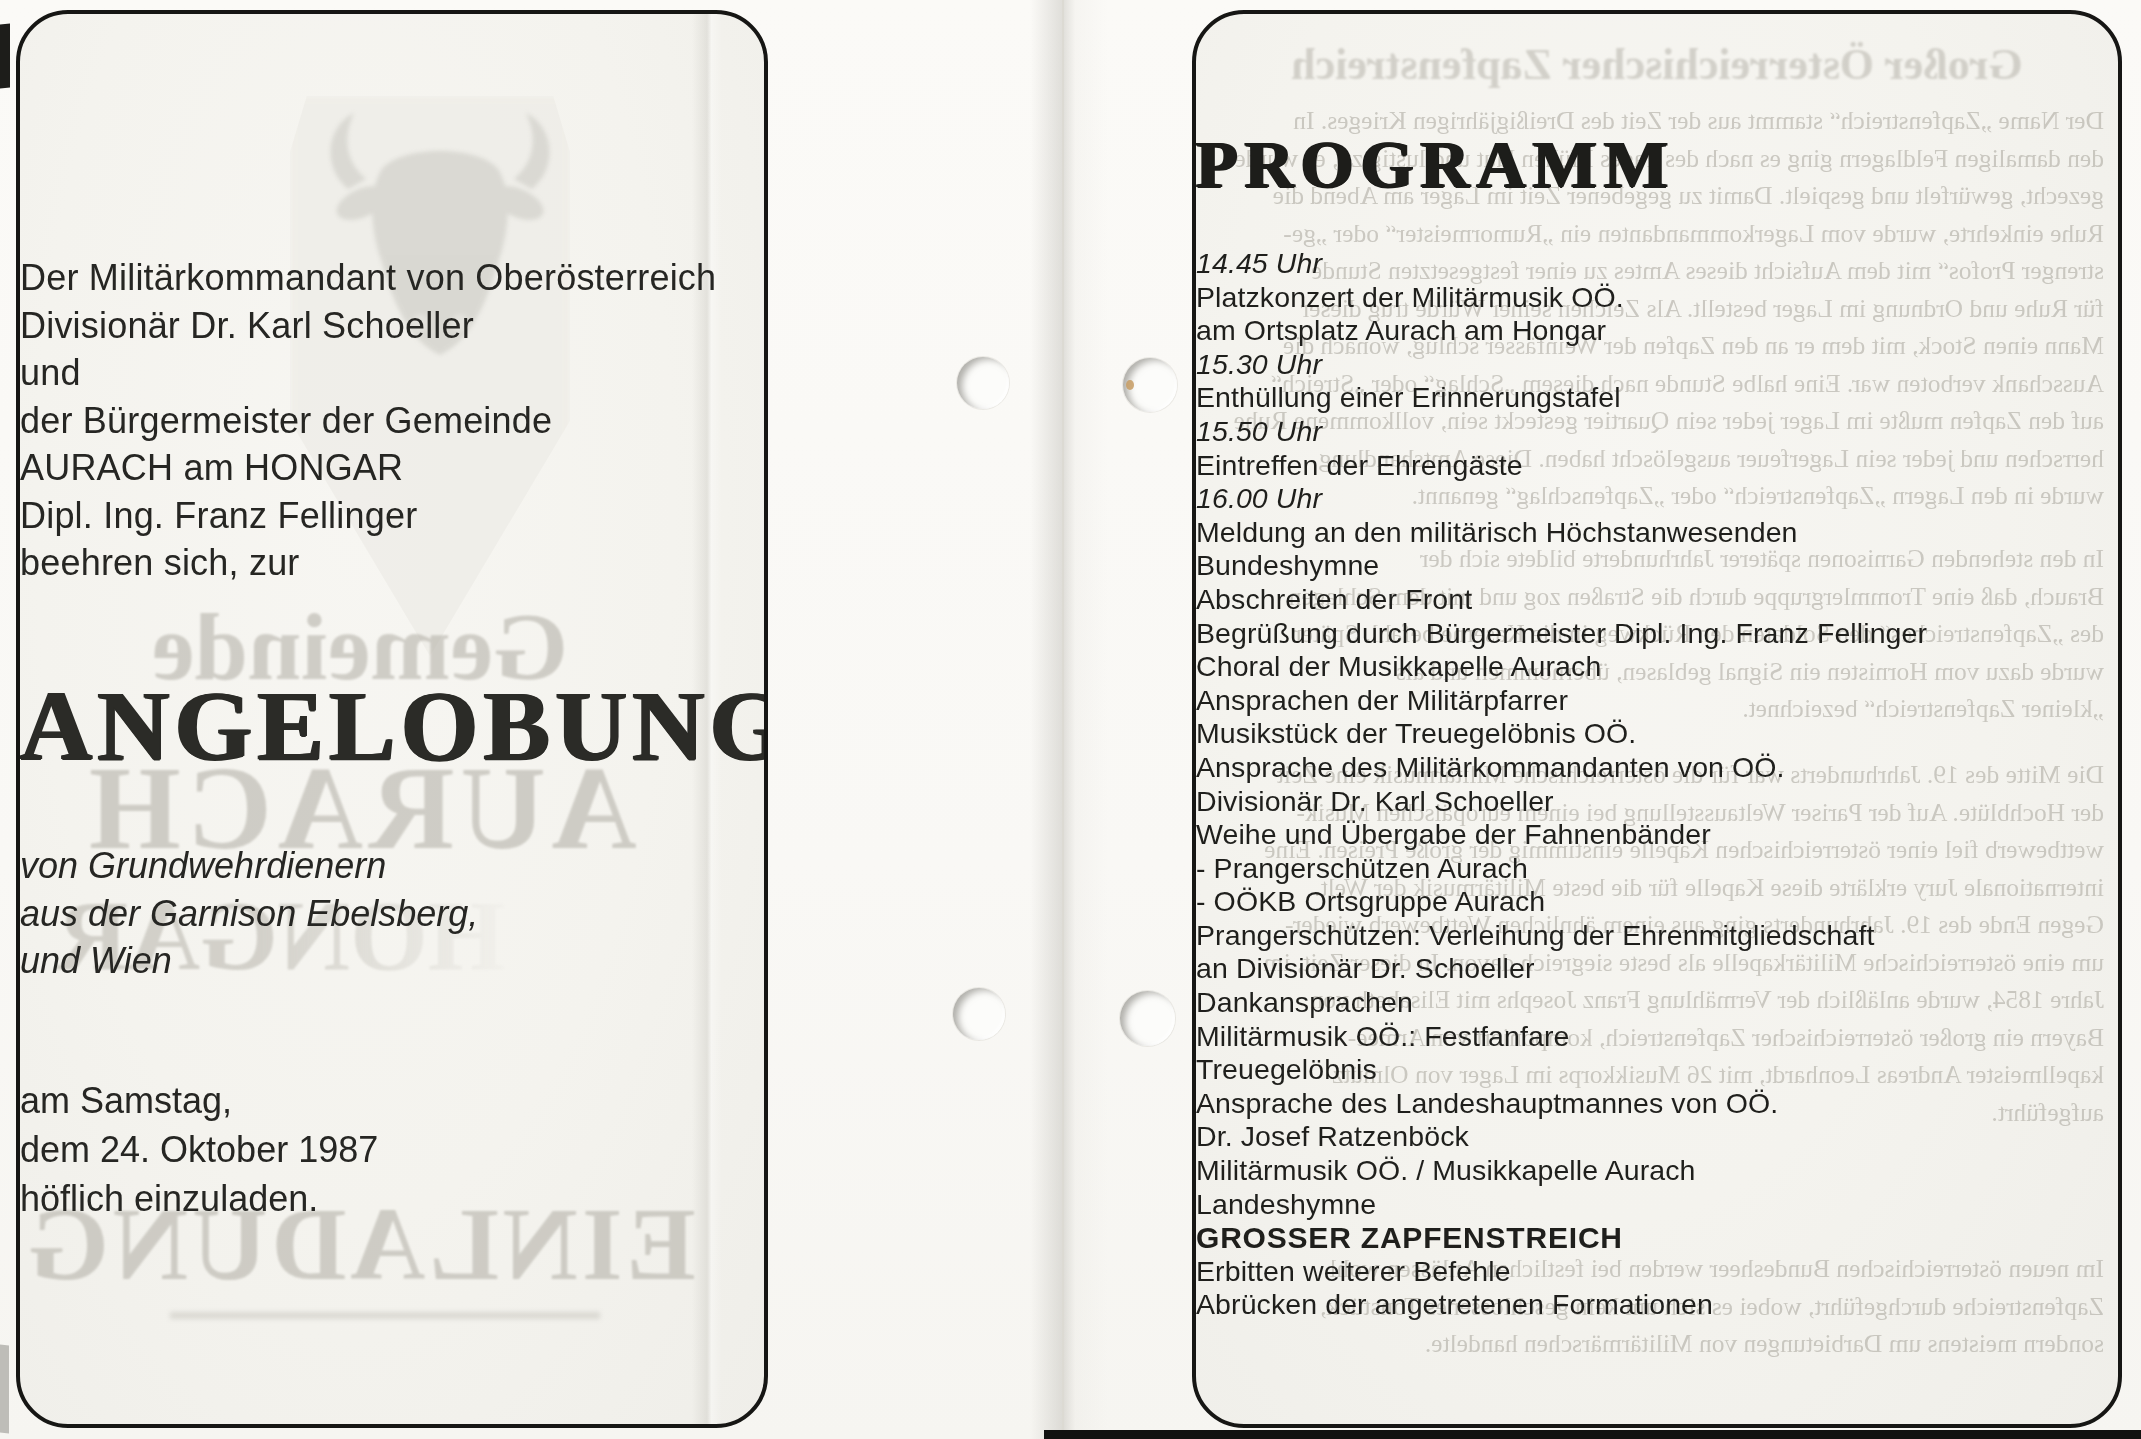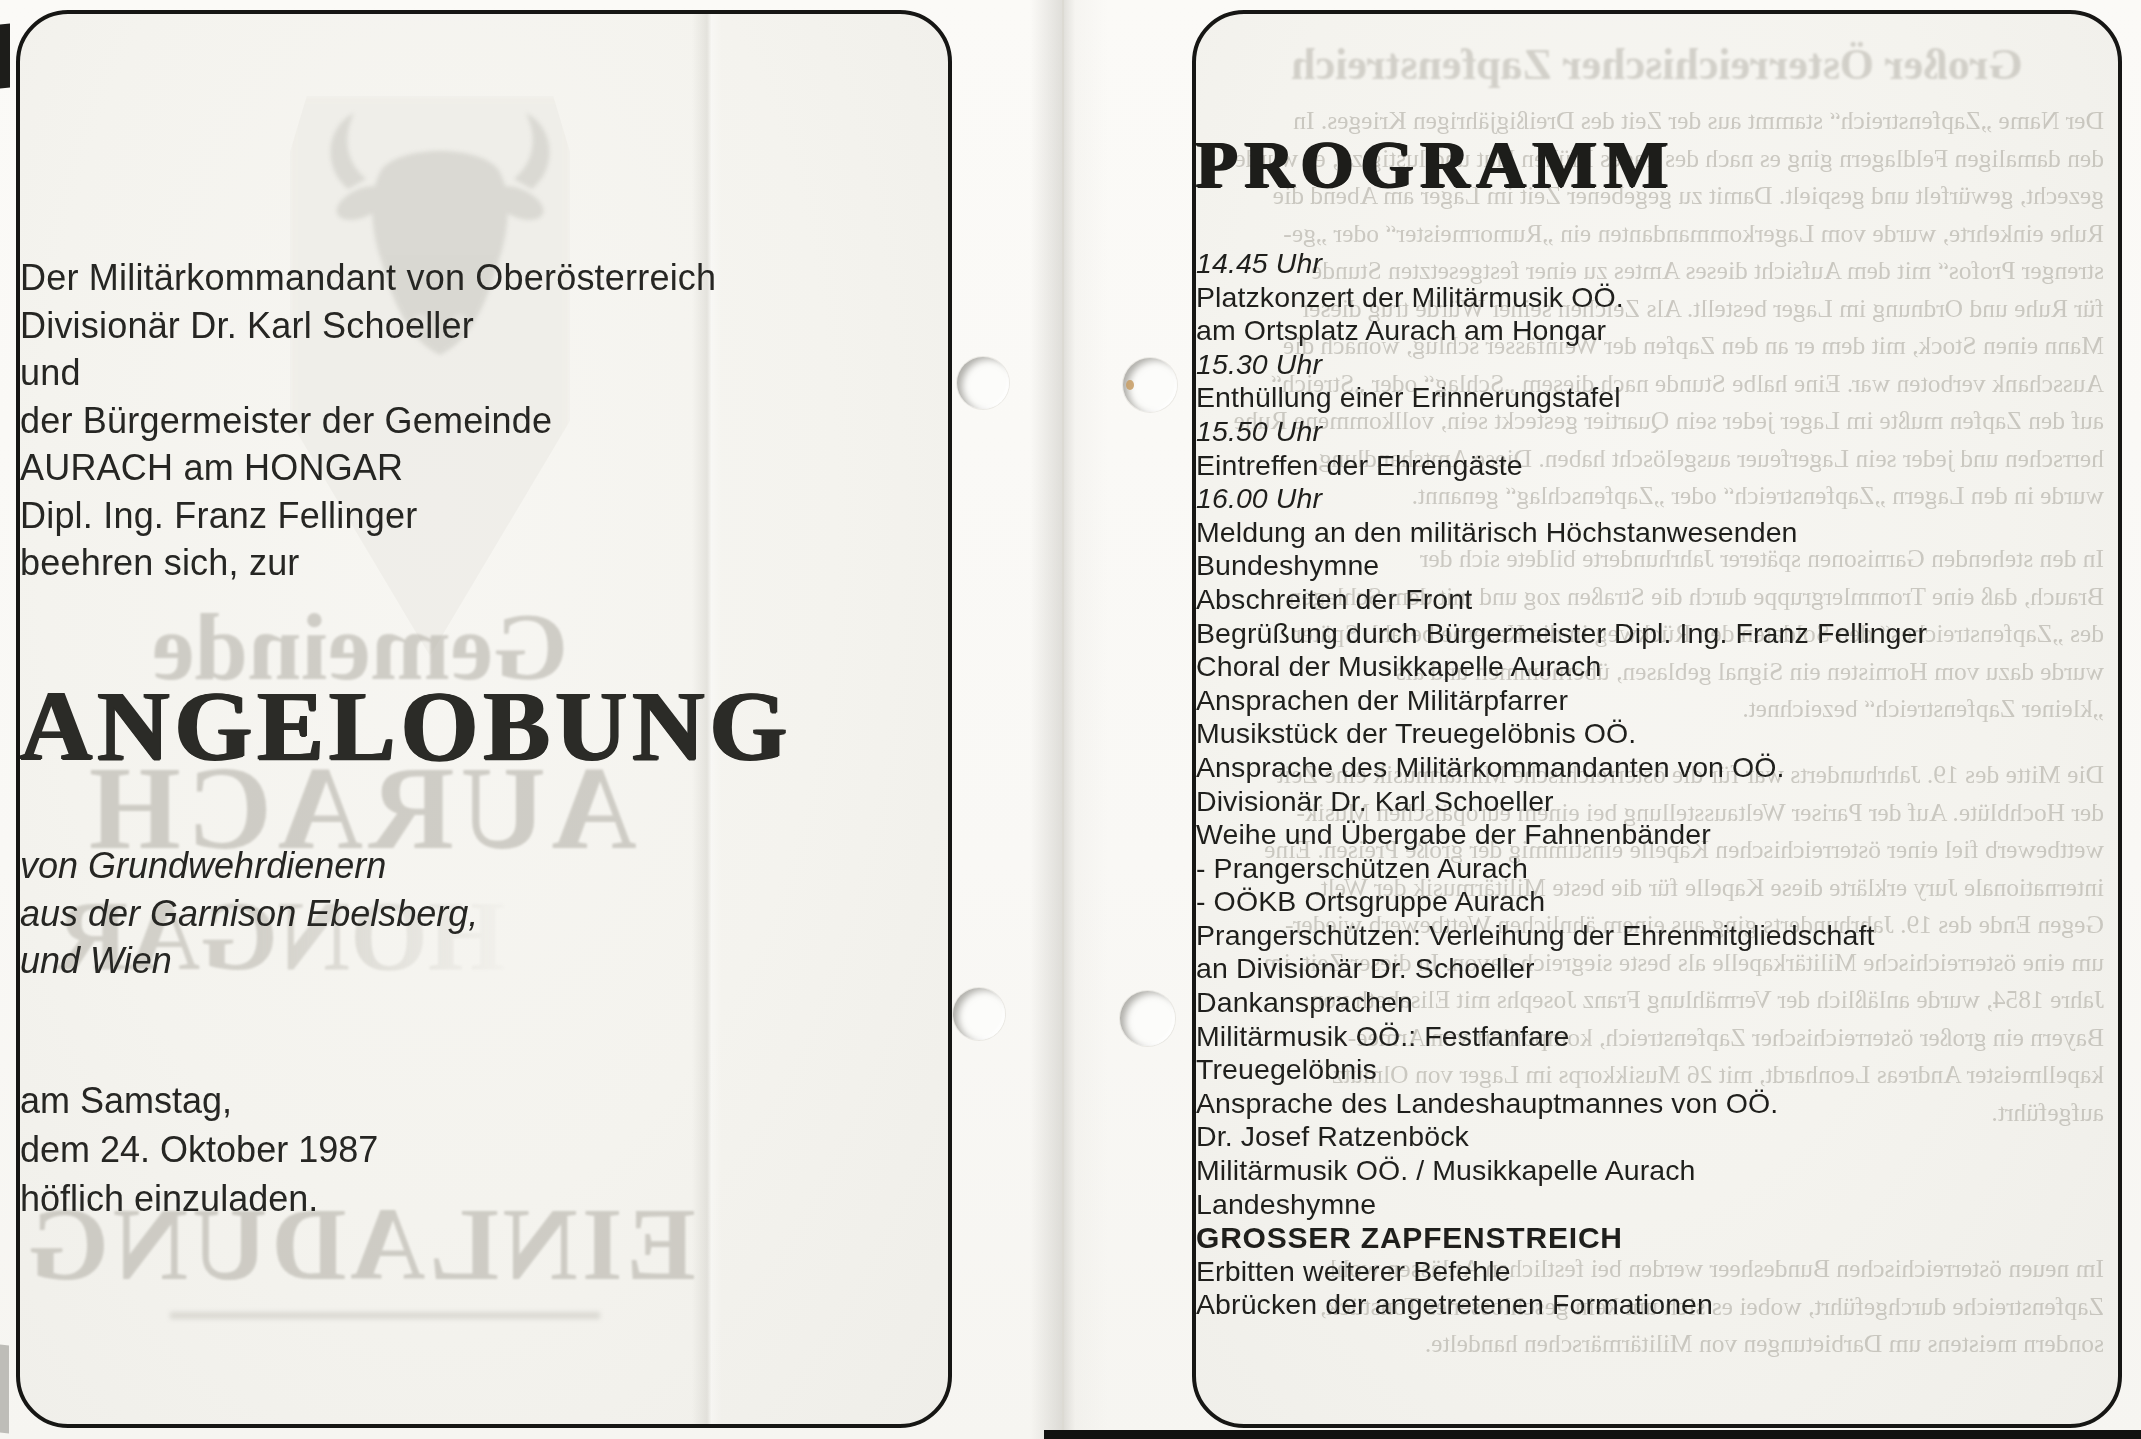--- a/index.html
+++ b/index.html
@@ -6,21 +6,21 @@
   body{
     width:2141px;height:1439px;position:relative;overflow:hidden;
     background:linear-gradient(180deg,#fbfaf7 0%,#f9f8f5 60%,#f6f5f1 100%);
     font-family:"Liberation Sans",sans-serif;color:#22221f;
   }
   .card{
     position:absolute;top:10px;height:1418px;box-sizing:border-box;
     border:4px solid #161614;border-radius:52px;overflow:hidden;
     background:radial-gradient(ellipse at 45% 35%, #f7f6f2 0%, #f4f3ee 55%, #efeee9 100%);
   }
-  .card.left{left:16px;width:936px;}
+  .card.left{left:16px;width:752px;}
   .card.right{left:1192px;width:930px;}
 
   
   .ghost{position:absolute;color:#b0ada4;transform:scaleX(-1);
          font-family:"Liberation Serif",serif;font-weight:700;white-space:nowrap;
          filter:blur(1.1px);opacity:.55;pointer-events:none;z-index:1;}
   .gw{left:-80px;width:840px;text-align:center;}
   .gw-gemeinde{top:575px;font-size:96px;line-height:115px;}
   .gw-aurach{top:730px;font-size:118px;line-height:130px;letter-spacing:6px;}
   .gw-hongar{top:862px;font-size:100px;line-height:120px;

